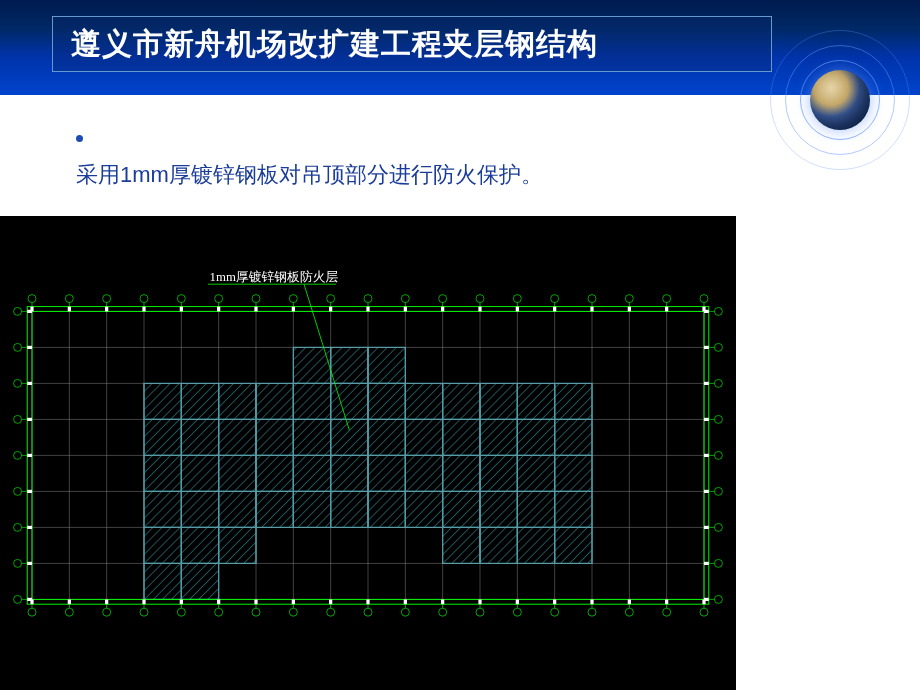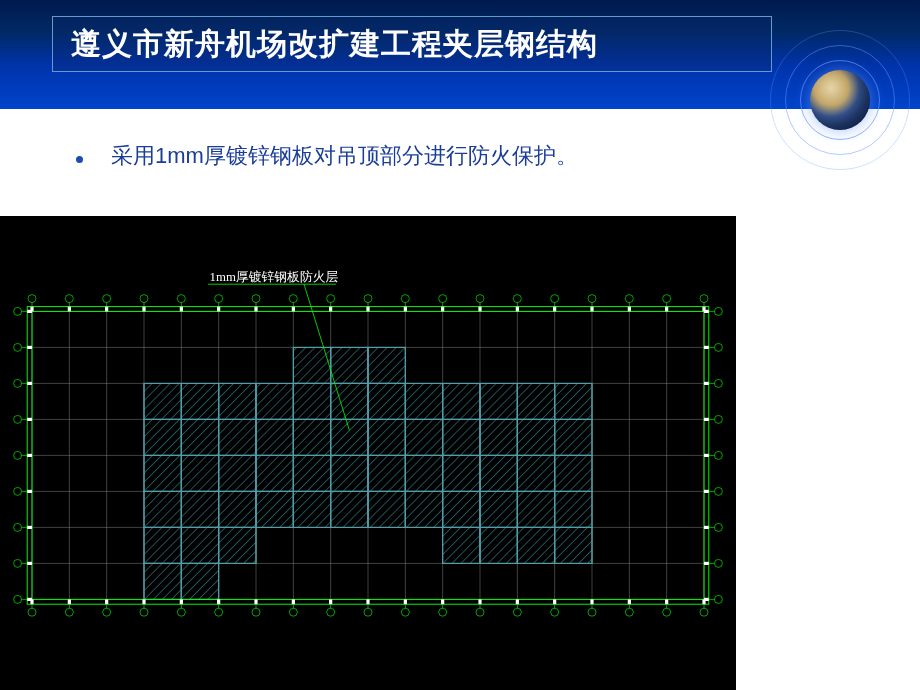--- a/index.html
+++ b/index.html
@@ -12,21 +12,21 @@
       width: 920px;
       height: 690px;
       background: #ffffff;
       font-family: "Microsoft YaHei", "SimSun", sans-serif;
       overflow: hidden;
       position: relative;
     }
     
     .header-band {
       position: relative;
-      height: 109px;
+      height: 95px;
       background: linear-gradient(to bottom, #001a4d 0%, #002966 30%, #0033aa 60%, #0044cc 100%);
       display: flex;
       align-items: center;
       text-align: center;
     }
     
     .title-box {
       position: absolute;
       left: 52px;
       top: 16px;
@@ -77,21 +77,22 @@
     }
     
     .content-area {
       padding: 30px 50px 10px 50px;
       background: #ffffff;
     }
     
     .bullet-line {
       display: flex;
       align-items: baseline;
-      gap: 28px;
+      gap: 16px;
+      flex-direction: column;
     }
     
     .bullet-dot {
       width: 7px;
       height: 7px;
       border-radius: 50%;
       background: #1a4db3;
       flex-shrink: 0;
       margin-left: 26px;
       margin-top: 10px;

